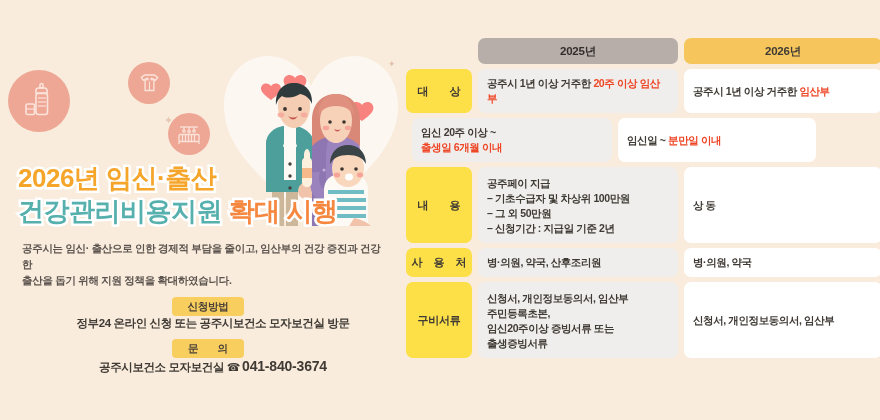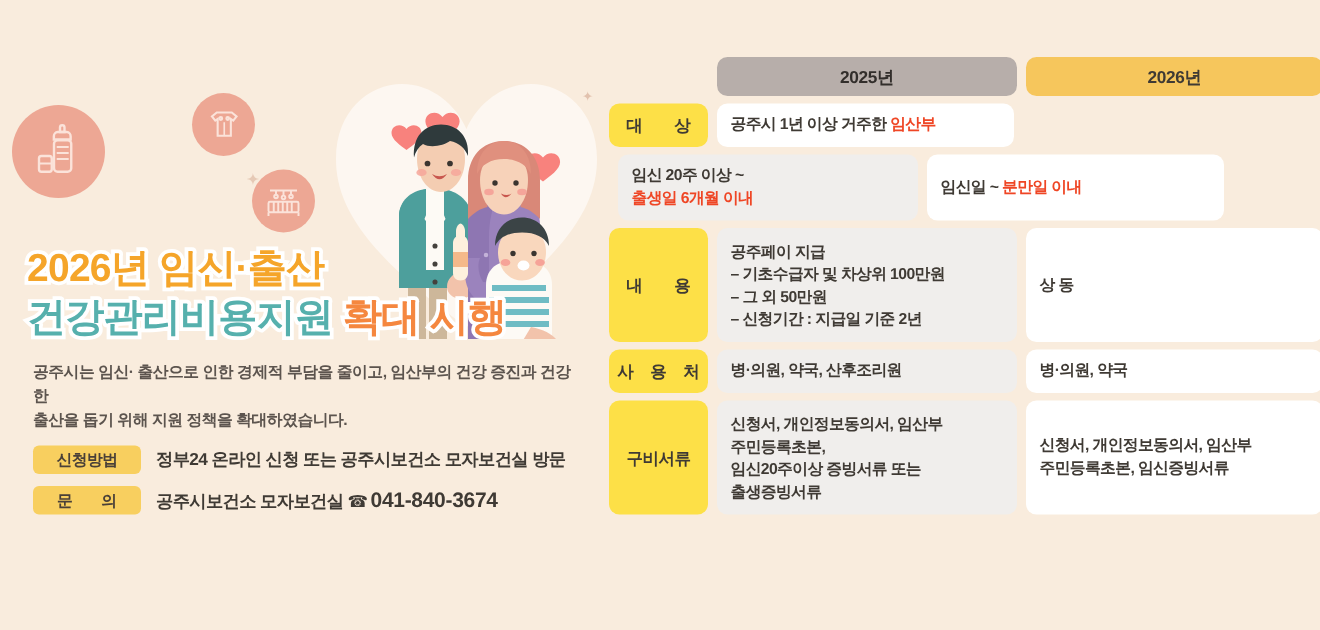--- a/index.html
+++ b/index.html
@@ -84,20 +84,21 @@
   }
 
   
   #contact-block {
     position: absolute; left: 22px; top: 297px;
     width: 372px;
   }
   .contact-row {
     display: flex; align-items: center;
     margin-bottom: 8px;
+    flex-direction: column;
   }
   .contact-tag {
     width: 72px; height: 19px;
     background: #f8cf5f;
     border-radius: 4px;
     font-size: 10.5px; font-weight: 800;
     color: #4a4038;
     display: flex; align-items: center; justify-content: center;
     letter-spacing: -0.3px;
     flex: none;
@@ -324,20 +325,23 @@
   <div id="table-panel">
 
     <div class="t-head-row">
       <div class="spacer-label"></div>
       <div class="hdr hdr-2025">2025년</div>
       <div class="hdr hdr-2026">2026년</div>
     </div>
 
     <div class="t-row">
       <div class="cell-label sp2">대    상</div>
+      <div class="cell-2025">
+        <span><span>공주시 1년 이상 거주한 </span><span class="hl">20주 이상 임산부</span></span>
+      </div>
       <div class="cell-2026">
         <span><span>공주시 1년 이상 거주한 </span><span class="hl">임산부</span></span>
       </div>
     </div>
 
     <div class="t-row">
       <div class="cell-2025">
         <span>
             <span class="ml">임신 20주 이상 ~</span>
             <span class="hl ml">출생일 6개월 이내</span>
@@ -379,19 +383,18 @@
         <span>
           <span class="list-line">신청서, 개인정보동의서, 임산부</span>
           <span class="list-line">주민등록초본,</span>
           <span class="list-line">임신20주이상 증빙서류 또는</span>
           <span class="list-line">출생증빙서류</span>
         </span>
       </div>
       <div class="cell-2026">
         <span>
           <span class="list-line">신청서, 개인정보동의서, 임산부</span>
-          <span class="list-line">주민등록초본, 임신증빙서류</span>
         </span>
       </div>
     </div>
 
   </div>
 </div>
 
 </body></html>

